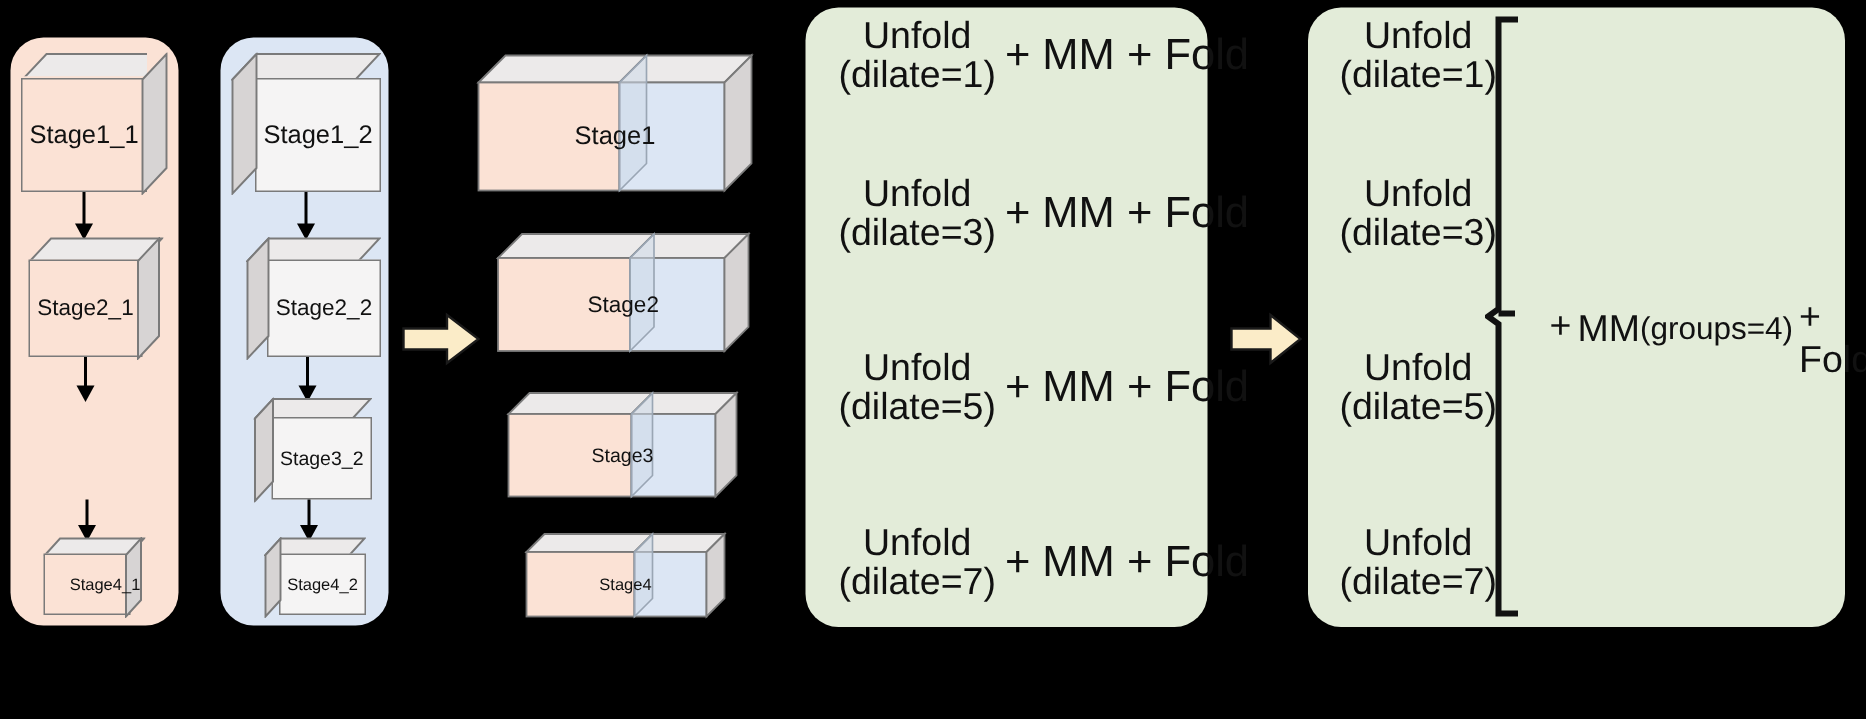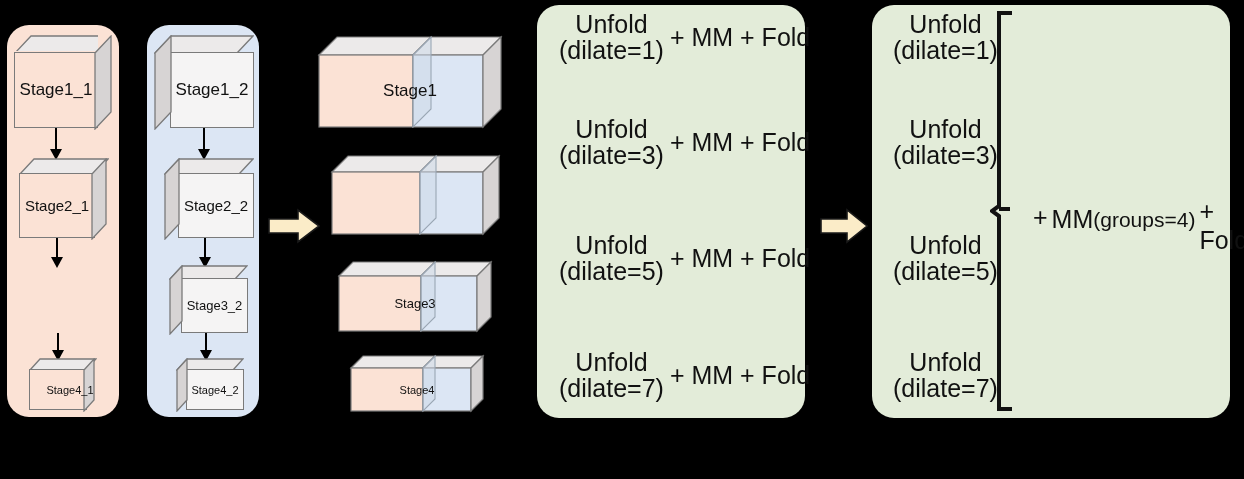--- a/index.html
+++ b/index.html
@@ -33,21 +33,21 @@
   
   .barrow{position:absolute;}
   .barrow svg{display:block;}
 
   
   .tline{position:absolute;white-space:nowrap;color:#111;}
   .unfold-grp{position:absolute;display:flex;align-items:center;}
   .unfold-stack{display:flex;flex-direction:column;align-items:center;line-height:1.02;}
   .unfold-stack .u1{font-size:25px;}
   .unfold-stack .u2{font-size:25px;}
-  .mmfold{font-size:25px;margin-left:6px;}
+  .mmfold{font-size:29px;margin-left:6px;}
 
   
   .brace{position:absolute;}
 </style>
 </head>
 <body>
 
 <div id="stage">
 
   <div class="panel peach" style="left:7px;top:25px;width:112px;height:392px;"></div>
@@ -192,20 +192,21 @@
 
   <div class="cube" style="left:328px;top:152px;width:175px;height:85px;">
     <svg width="175" height="85" style="position:absolute;left:0;top:0;">
       <polygon points="4,20 20,4 108,4 92,20" fill="#eceaea" stroke="#7a7a7a" stroke-width="1.2"></polygon>
       <rect x="4" y="20" width="88" height="62" fill="#fbe2d5" stroke="#7a7a7a" stroke-width="1.2"></rect>
       <polygon points="92,20 108,4 171,4 155,20" fill="#eceaea" stroke="#7a7a7a" stroke-width="1.2"></polygon>
       <rect x="92" y="20" width="63" height="62" fill="#dce6f4" stroke="#7a7a7a" stroke-width="1.2"></rect>
       <polygon points="155,20 171,4 171,66 155,82" fill="#d7d4d4" stroke="#7a7a7a" stroke-width="1.2"></polygon>
       <polygon points="92,20 108,4 108,66 92,82" fill="#cdd9e8" fill-opacity="0.55" stroke="#9aa6b4" stroke-width="1.1"></polygon>
     </svg>
+    <div class="lbl" style="left:4px;bottom:3px;width:167px;height:62px;font-size:15px;">Stage2</div>
   </div>
 
   <div class="cube" style="left:335px;top:258px;width:160px;height:76px;">
     <svg width="160" height="76" style="position:absolute;left:0;top:0;">
       <polygon points="4,18 18,4 100,4 86,18" fill="#eceaea" stroke="#7a7a7a" stroke-width="1.2"></polygon>
       <rect x="4" y="18" width="82" height="55" fill="#fbe2d5" stroke="#7a7a7a" stroke-width="1.2"></rect>
       <polygon points="86,18 100,4 156,4 142,18" fill="#eceaea" stroke="#7a7a7a" stroke-width="1.2"></polygon>
       <rect x="86" y="18" width="56" height="55" fill="#dce6f4" stroke="#7a7a7a" stroke-width="1.2"></rect>
       <polygon points="142,18 156,4 156,59 142,73" fill="#d7d4d4" stroke="#7a7a7a" stroke-width="1.2"></polygon>
       <polygon points="86,18 100,4 100,59 86,73" fill="#cdd9e8" fill-opacity="0.55" stroke="#9aa6b4" stroke-width="1.1"></polygon>

